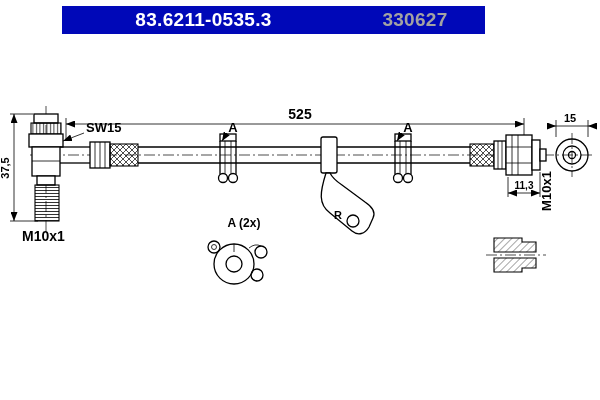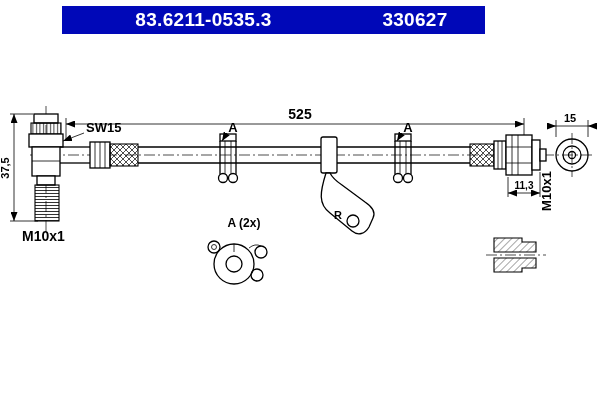--- a/index.html
+++ b/index.html
@@ -21,21 +21,21 @@
 </head>
 <body>
 
 <div class="page">
 
   <div class="header">
     <div class="seg seg1" style="background-color: rgb(0, 8, 184);">
       <span style="color: rgb(255, 255, 255);">83.6211-0535.3</span>
     </div>
     <div class="seg seg2" style="background-color: rgb(0, 8, 184);">
-      <span style="color: #ffffff;">330627</span>
+      <span style="color: #a3a3a3;">330627</span>
     </div>
   </div>
 
   <svg width="600" height="400" viewBox="0 0 600 400">
     <defs>
       <marker id="arr" markerUnits="userSpaceOnUse" markerWidth="9" markerHeight="7" refX="9" refY="3.5" orient="auto-start-reverse">
         <path d="M0,0 L9,3.5 L0,7 Z" fill="#000"></path>
       </marker>
       <pattern id="xh" width="6" height="6" patternUnits="userSpaceOnUse">
         <path d="M0,0 L6,6 M6,0 L0,6" stroke="#000" stroke-width="0.7"></path>

